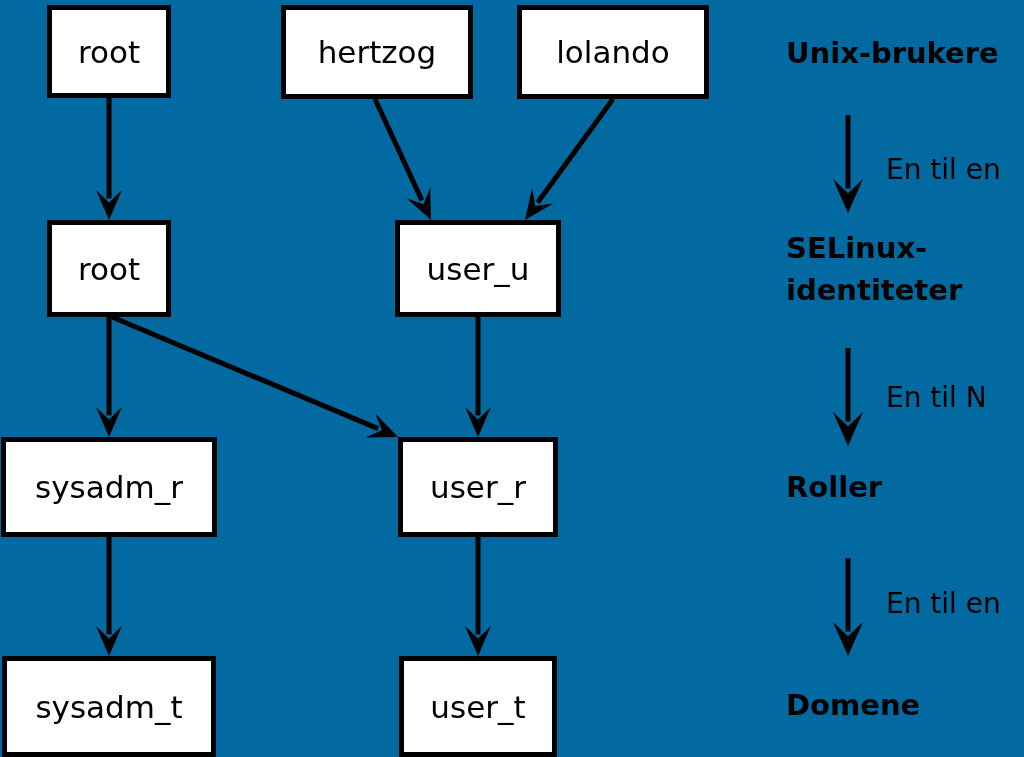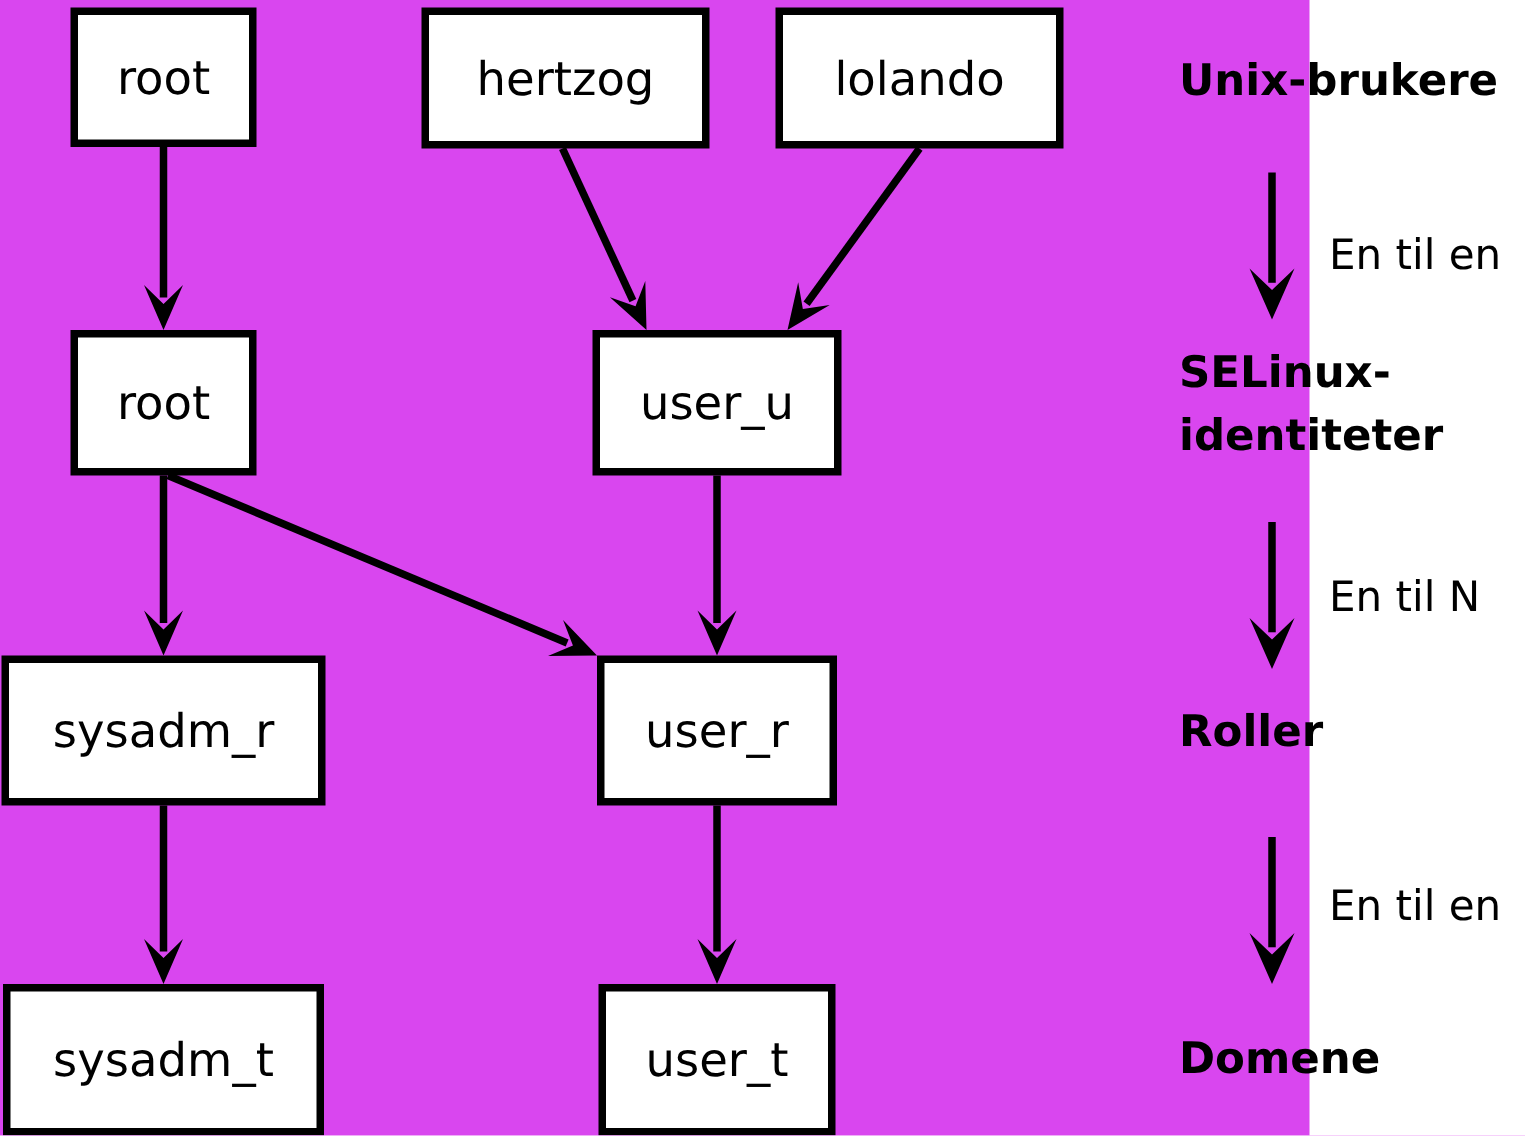--- a/index.html
+++ b/index.html
@@ -8,23 +8,23 @@
     background: #ffffff;
   }
   body {
     width: 1024px;
     height: 757px;
     overflow: hidden;
     font-family: "DejaVu Sans", sans-serif;
   }
   #diagram-root {
     position: relative;
-    width: 873px;
+    width: 1024px;
     height: 757px;
-    background: #d946ef;
+    background: #0369a1;
   }
   svg#diagram-canvas {
     position: absolute;
     top: 0;
     left: 0;
     width: 1024px;
     height: 757px;
     display: block;
   }
   .node-box {

